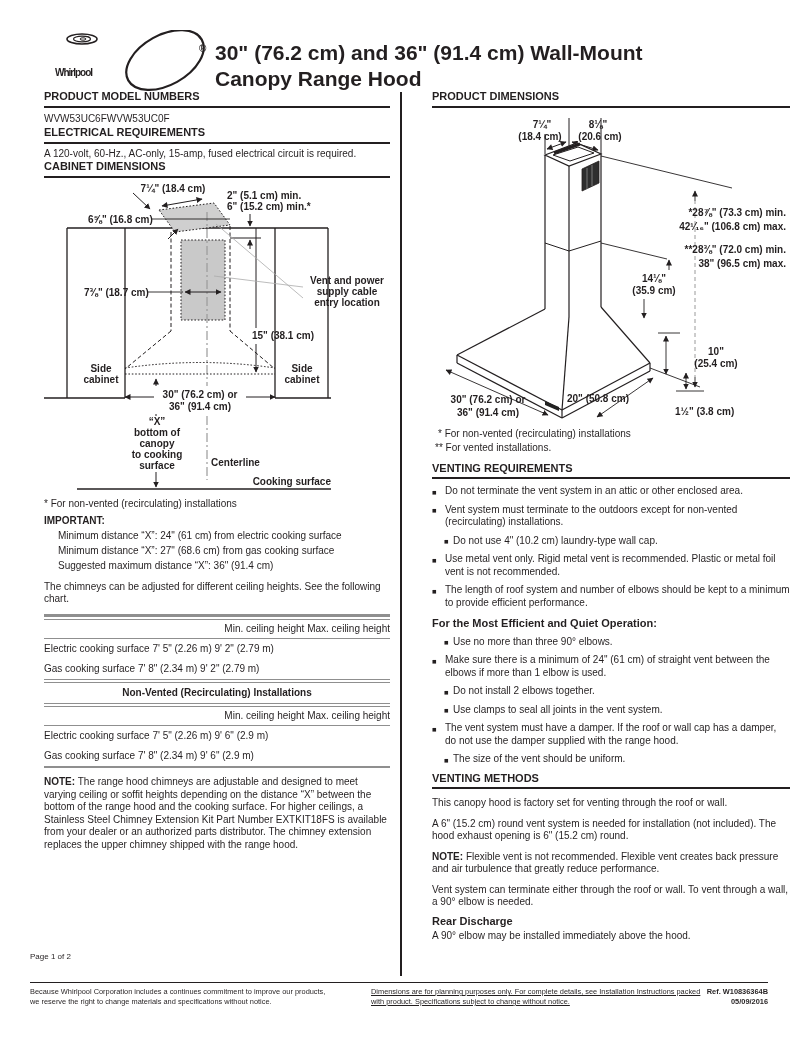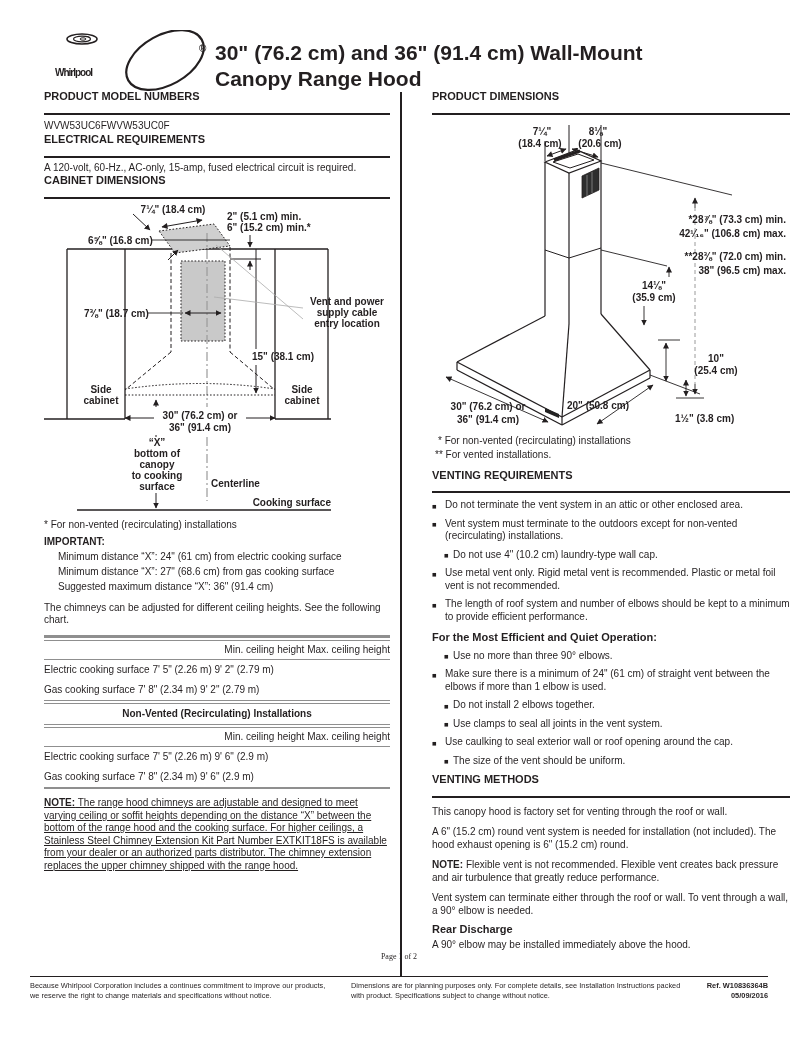--- a/index.html
+++ b/index.html
@@ -4,22 +4,22 @@
 <style>
   html,body{margin:0;padding:0;background:#e8e8e8;}
   .page{position:relative;width:802px;height:1037px;background:#ffffff;margin:0 auto;
         font-family:"Liberation Sans", sans-serif;color:#231f20;overflow:hidden;}
   .logo{position:absolute;left:52px;top:30px;}
   .title{position:absolute;left:215px;top:40px;font-size:21px;font-weight:bold;line-height:26px;}
   .divider{position:absolute;left:400px;top:92px;width:2px;height:884px;background:#231f20;}
   .col{position:absolute;top:90px;font-size:10px;line-height:12.5px;}
   .col-left{left:44px;width:346px;}
   .col-right{left:432px;width:358px;}
-  h2.sec{font-size:11px;font-weight:bold;margin:0;border-bottom:2px solid #231f20;padding-bottom:10px;}
-  .mt4{margin-top:4px;} .mt6{margin-top:6px;} .mt8{margin-top:8px;text-decoration:underline;}
+  h2.sec{font-size:11px;font-weight:bold;margin:0;border-bottom:2px solid #231f20;padding-bottom:3px;}
+  .mt4{margin-top:4px;} .mt6{margin-top:6px;} .mt8{margin-top:8px;}
   .model{padding:5px 0 1px;}
   .bodytext{padding-top:4px;}
   .fnote{margin-top:4px;}
   .imp{font-weight:bold;margin-top:5px;}
   .implines div{padding-left:14px;line-height:15px;}
   .para{margin-top:8px;}
   .dsvg{display:block;margin-top:4px;}
   
   .tbl{margin-top:8px;}
   .tthick{border-top:2.5px solid #8f8f8f;}
@@ -30,25 +30,25 @@
   .trow{padding:3.5px 0 4px;}
   
   .b1{position:relative;padding-left:13px;margin:6px 0;}
   .b1::before{content:"\25A0";position:absolute;left:0;top:1.5px;font-size:7.5px;}
   .b2{position:relative;padding-left:21px;margin:6px 0;}
   .b2::before{content:"\25A0";position:absolute;left:12px;top:1.5px;font-size:7.5px;}
   h3.sub{font-size:11px;font-weight:bold;margin:8px 0 4px;}
   b.inl{font-weight:bold;}
   
   .footer{position:absolute;left:30px;right:34px;top:952px;font-size:7.4px;line-height:10px;}
-  .pagenum{text-align:center;font-size:8px;margin-bottom:14px;font-family:Liberation Serif, serif;}
+  .pagenum{text-align:left;font-size:8px;margin-bottom:20px;}
   .frule{border-top:1.2px solid #231f20;margin-bottom:4px;}
   .fcols{display:flex;}
   .fleft{width:305px;}
-  .fcenter{width:330px;margin-left:16px;}
+  .fcenter{width:330px;margin-left:36px;text-decoration:underline;}
   .fright{flex:1;text-align:right;font-weight:bold;}
   svg text{font-family:"Liberation Sans", sans-serif;font-size:10px;font-weight:bold;fill:#231f20;}
 </style>
 </head>
 <body>
 
 <div class="page">
 
   <div class="logo">
     <svg width="160" height="66" viewBox="0 0 160 66">
@@ -287,21 +287,21 @@
       <div class="b1">Use metal vent only. Rigid metal vent is recommended. Plastic or metal foil vent is not recommended.</div>
       <div class="b1">The length of roof system and number of elbows should be kept to a minimum to provide efficient performance.</div>
     </div>
 
     <h3 class="sub">For the Most Efficient and Quiet Operation:</h3>
     <div>
       <div class="b2">Use no more than three 90° elbows.</div>
       <div class="b1">Make sure there is a minimum of 24" (61 cm) of straight vent between the elbows if more than 1 elbow is used.</div>
       <div class="b2">Do not install 2 elbows together.</div>
       <div class="b2">Use clamps to seal all joints in the vent system.</div>
-      <div class="b1">Use caulking to seal exterior wall or roof opening around the cap.</div>
+      <div class="b1">The vent system must have a damper. If the roof or wall cap has a damper, do not use the damper supplied with the range hood.</div>
       <div class="b2">The size of the vent should be uniform.</div>
     </div>
 
     <h2 class="sec mt4">VENTING METHODS</h2>
     <div class="para">This canopy hood is factory set for venting through the roof or wall.</div>
     <div class="para">A 6" (15.2 cm) round vent system is needed for installation (not included). The hood exhaust opening is 6" (15.2 cm) round.</div>
     <div class="para">
       <b class="inl">NOTE:</b><span> Flexible vent is not recommended. Flexible vent creates back pressure and air turbulence that greatly reduce performance.</span>
     </div>
     <div class="para">Vent system can terminate either through the roof or wall. To vent through a wall, a 90° elbow is needed.</div>

